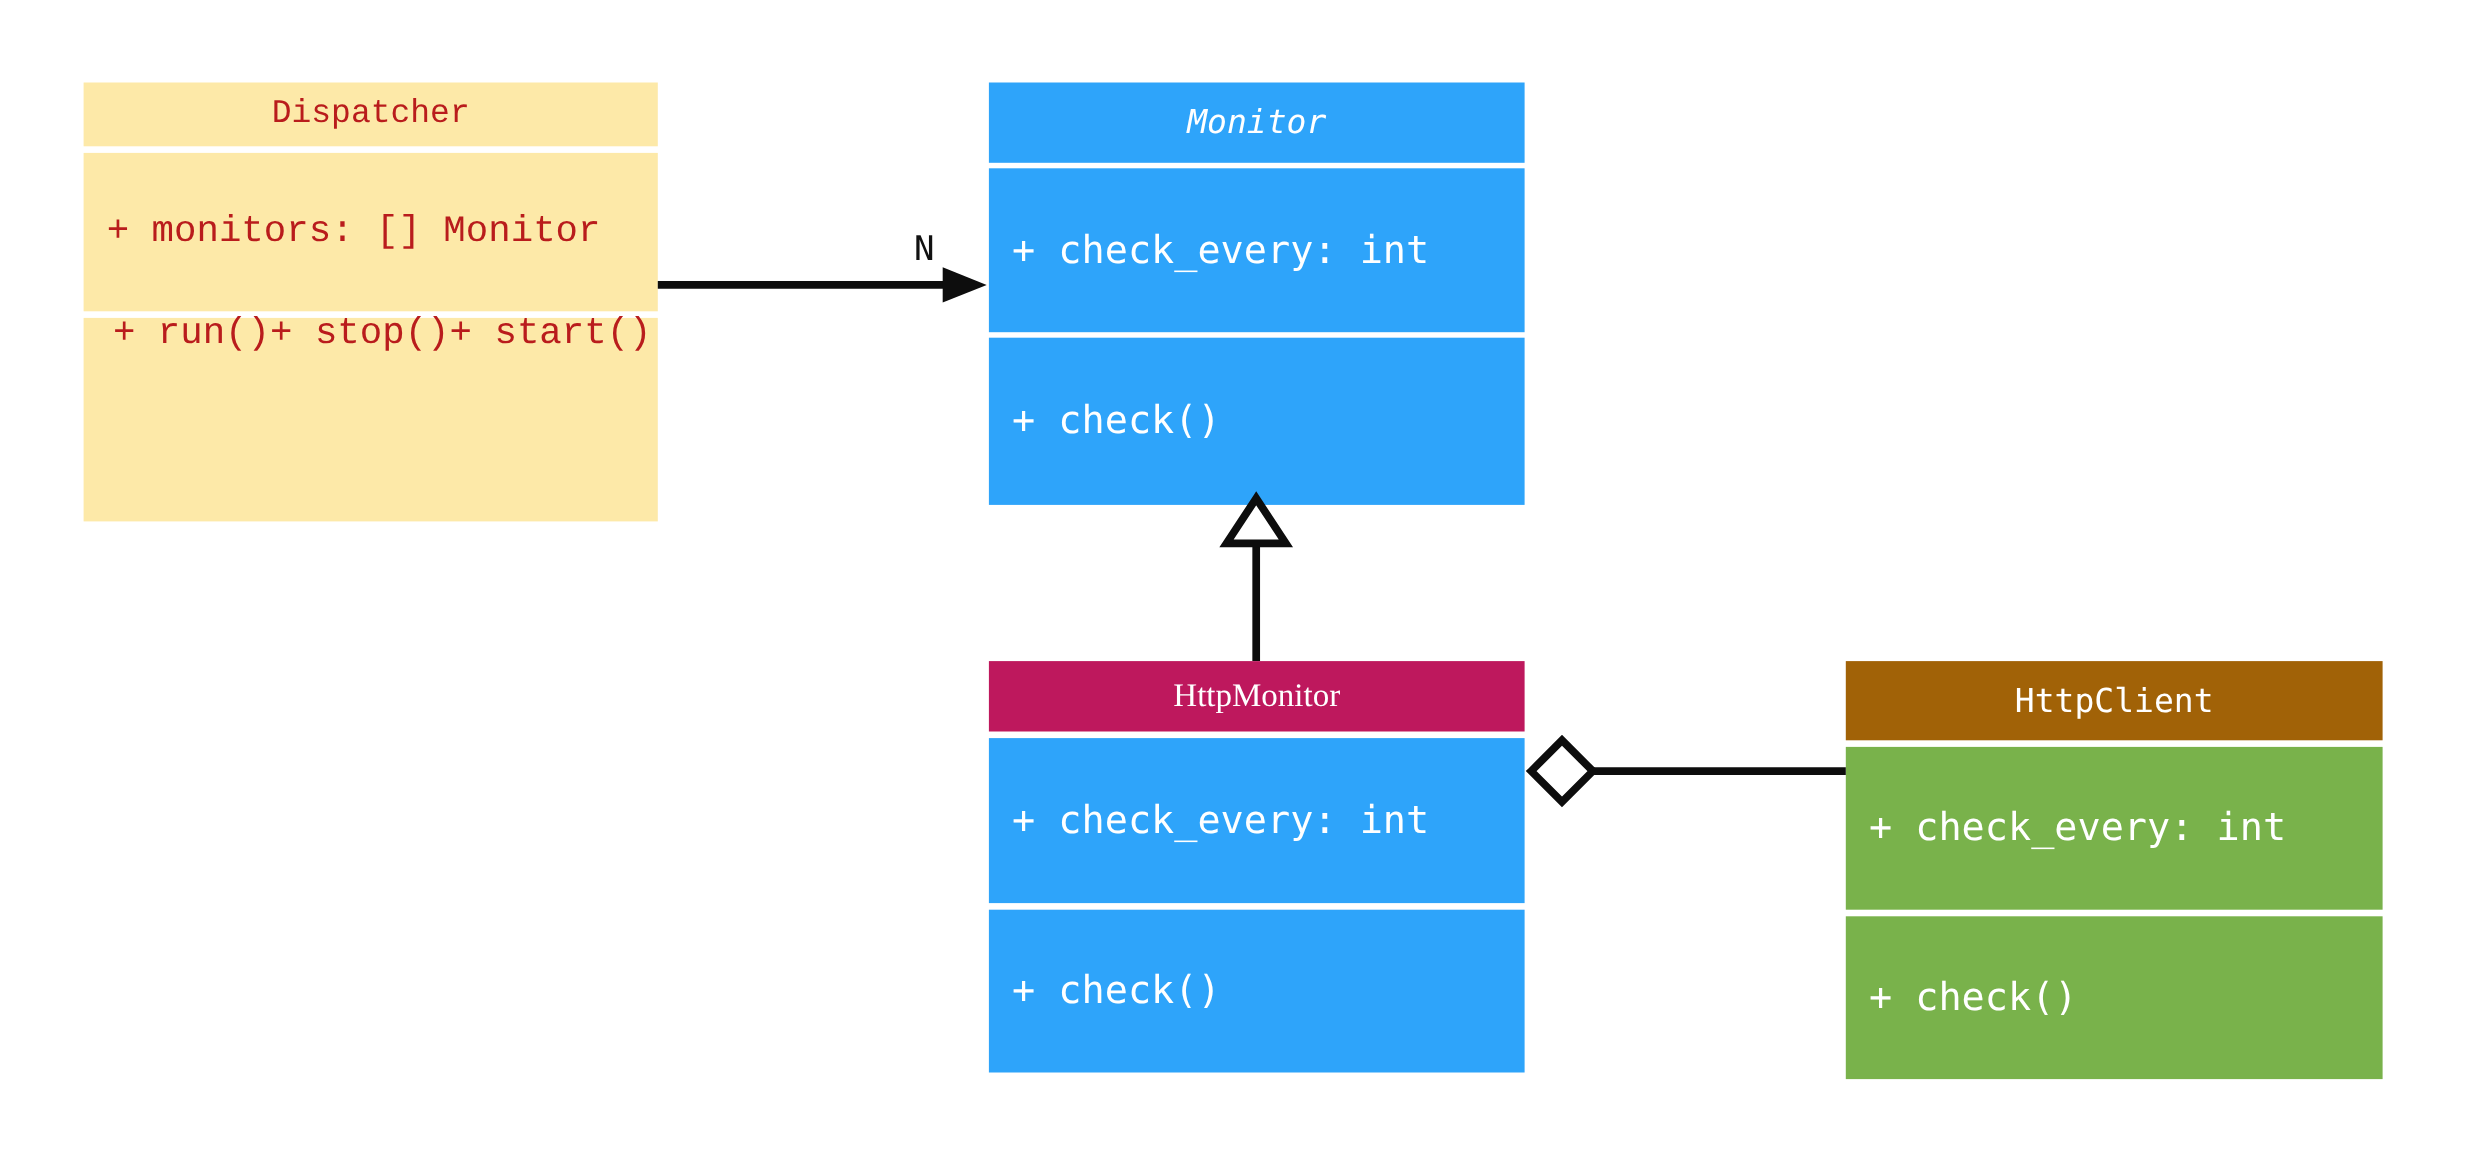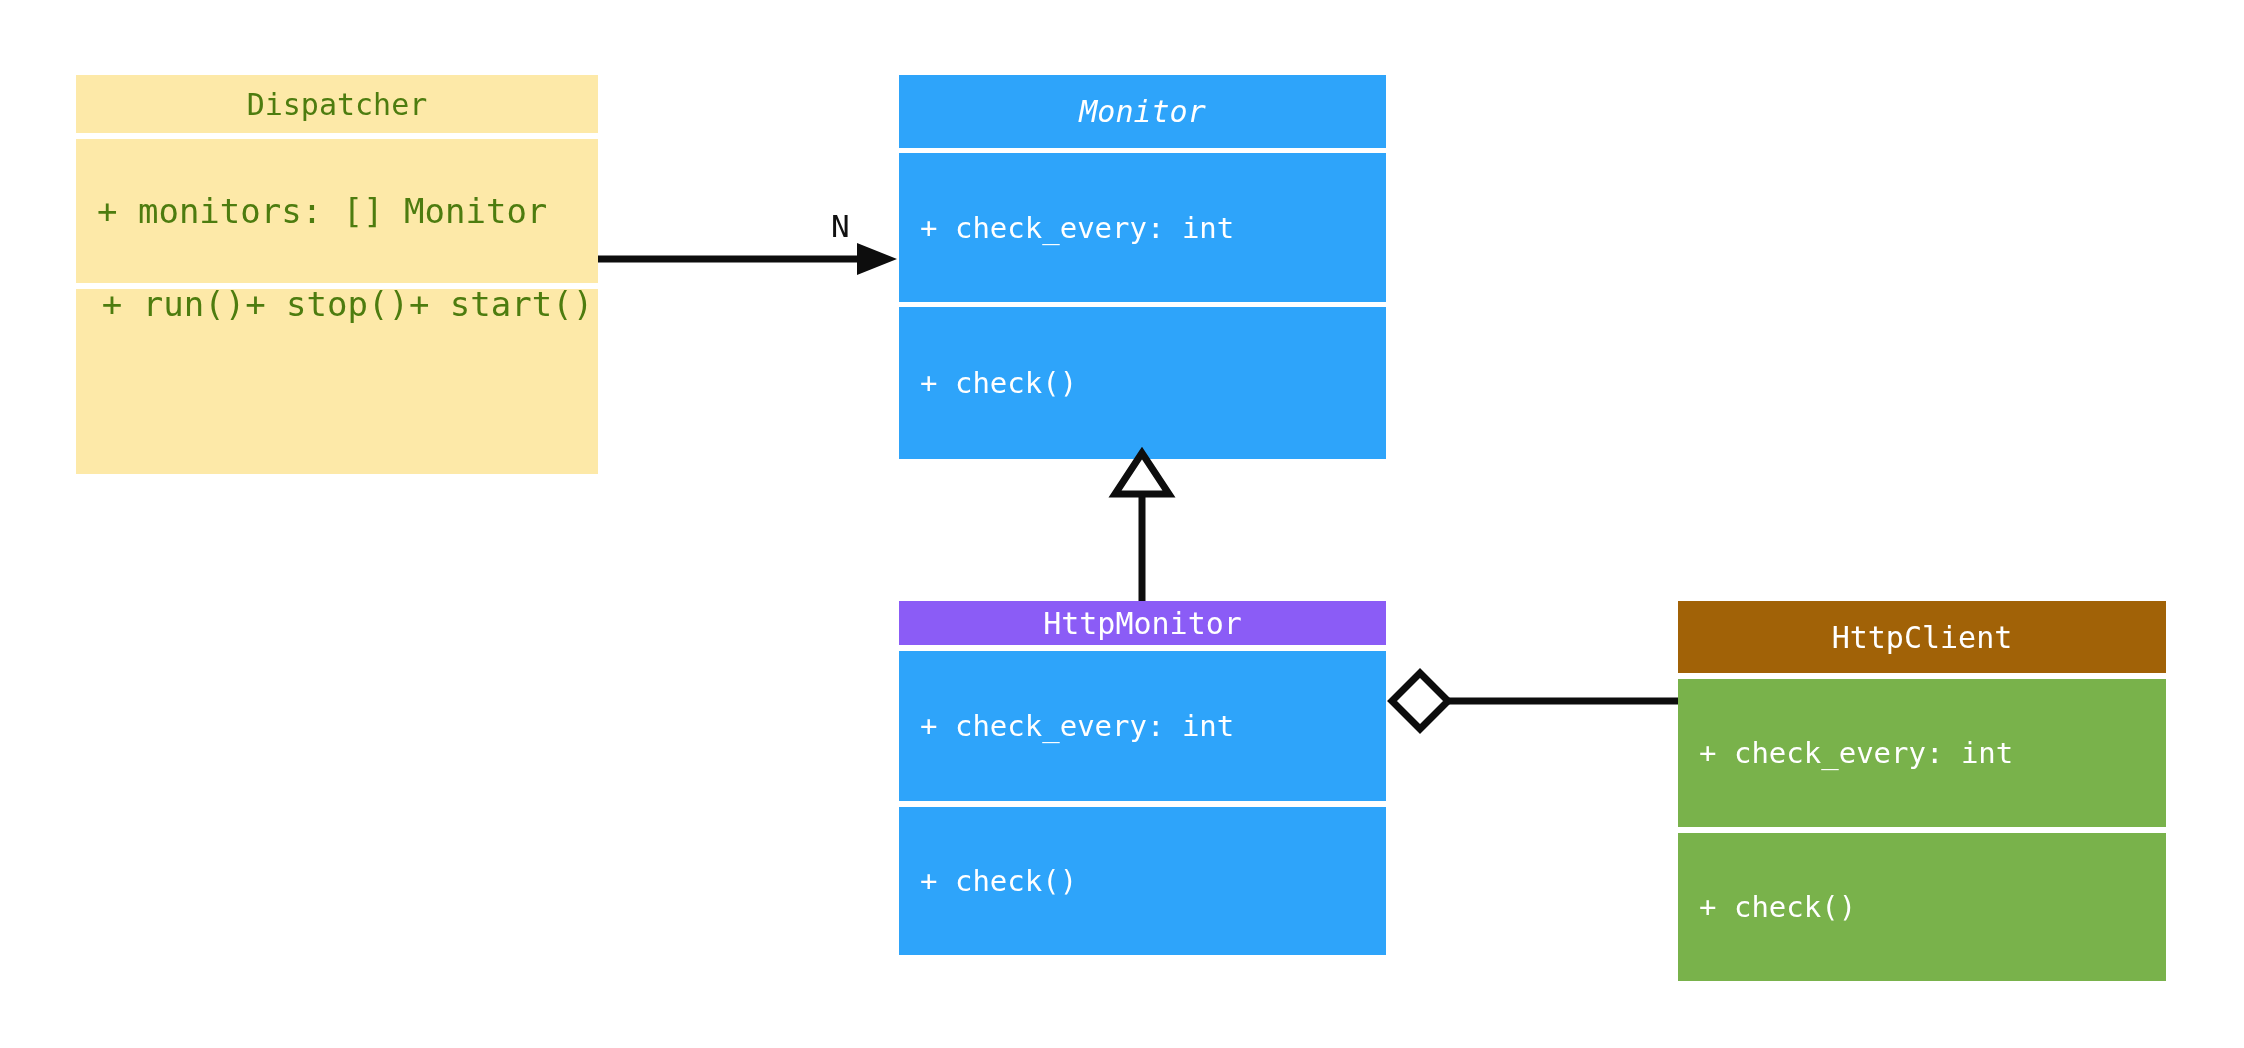--- a/index.html
+++ b/index.html
@@ -28,32 +28,32 @@
     align-items: center;
     justify-content: center;
     font-size: 30px;
   }
   .title-italic {
     font-style: italic;
   }
   .body-row {
     align-items: center;
     padding-left: 21px;
-    font-size: 29px;
+    font-size: 35px;
     white-space: pre;
   }
   .methods-col {
     justify-content: center;
     align-items: flex-start;
   }
   .method-line {
     line-height: 30px;
     white-space: pre;
   }
-  .dark-text { color: #4d7c0f; }
+  .dark-text { color: #b91c1c; font-family: Liberation Mono, monospace; }
   .light-text { color: #ffffff; }
   #connector-layer {
     position: absolute;
     left: 0;
     top: 0;
     pointer-events: none;
   }
   .edge-label {
     position: absolute;
     font-size: 31px;
@@ -76,21 +76,21 @@
     </div>
   </div>
 
   <div class="uml-class light-text" style="left:899px; top:75px; width:487px; gap:5px;">
     <div class="row title-row title-italic" style="height: 73px; background-color: rgb(46, 164, 250);">Monitor</div>
     <div class="row body-row" style="height: 149px; background-color: rgb(46, 164, 250);">+ check_every: int</div>
     <div class="row body-row" style="height: 152px; background-color: rgb(46, 164, 250);">+ check()</div>
   </div>
 
   <div class="uml-class light-text" style="left:899px; top:601px; width:487px; gap:6px;">
-    <div class="row title-row" style="height: 44px; background-color: #8b5cf6;">HttpMonitor</div>
+    <div class="row title-row" style="height: 64px; background-color: #be185d; font-family: Liberation Serif, serif;">HttpMonitor</div>
     <div class="row body-row" style="height: 150px; background-color: rgb(46, 164, 250);">+ check_every: int</div>
     <div class="row body-row" style="height: 148px; background-color: rgb(46, 164, 250);">+ check()</div>
   </div>
 
   <div class="uml-class light-text" style="left:1678px; top:601px; width:488px; gap:6px;">
     <div class="row title-row" style="height: 72px; background-color: #a16207;">HttpClient</div>
     <div class="row body-row" style="height: 148px; background-color: rgb(121, 178, 75);">+ check_every: int</div>
     <div class="row body-row" style="height: 148px; background-color: rgb(121, 178, 75);">+ check()</div>
   </div>
 

